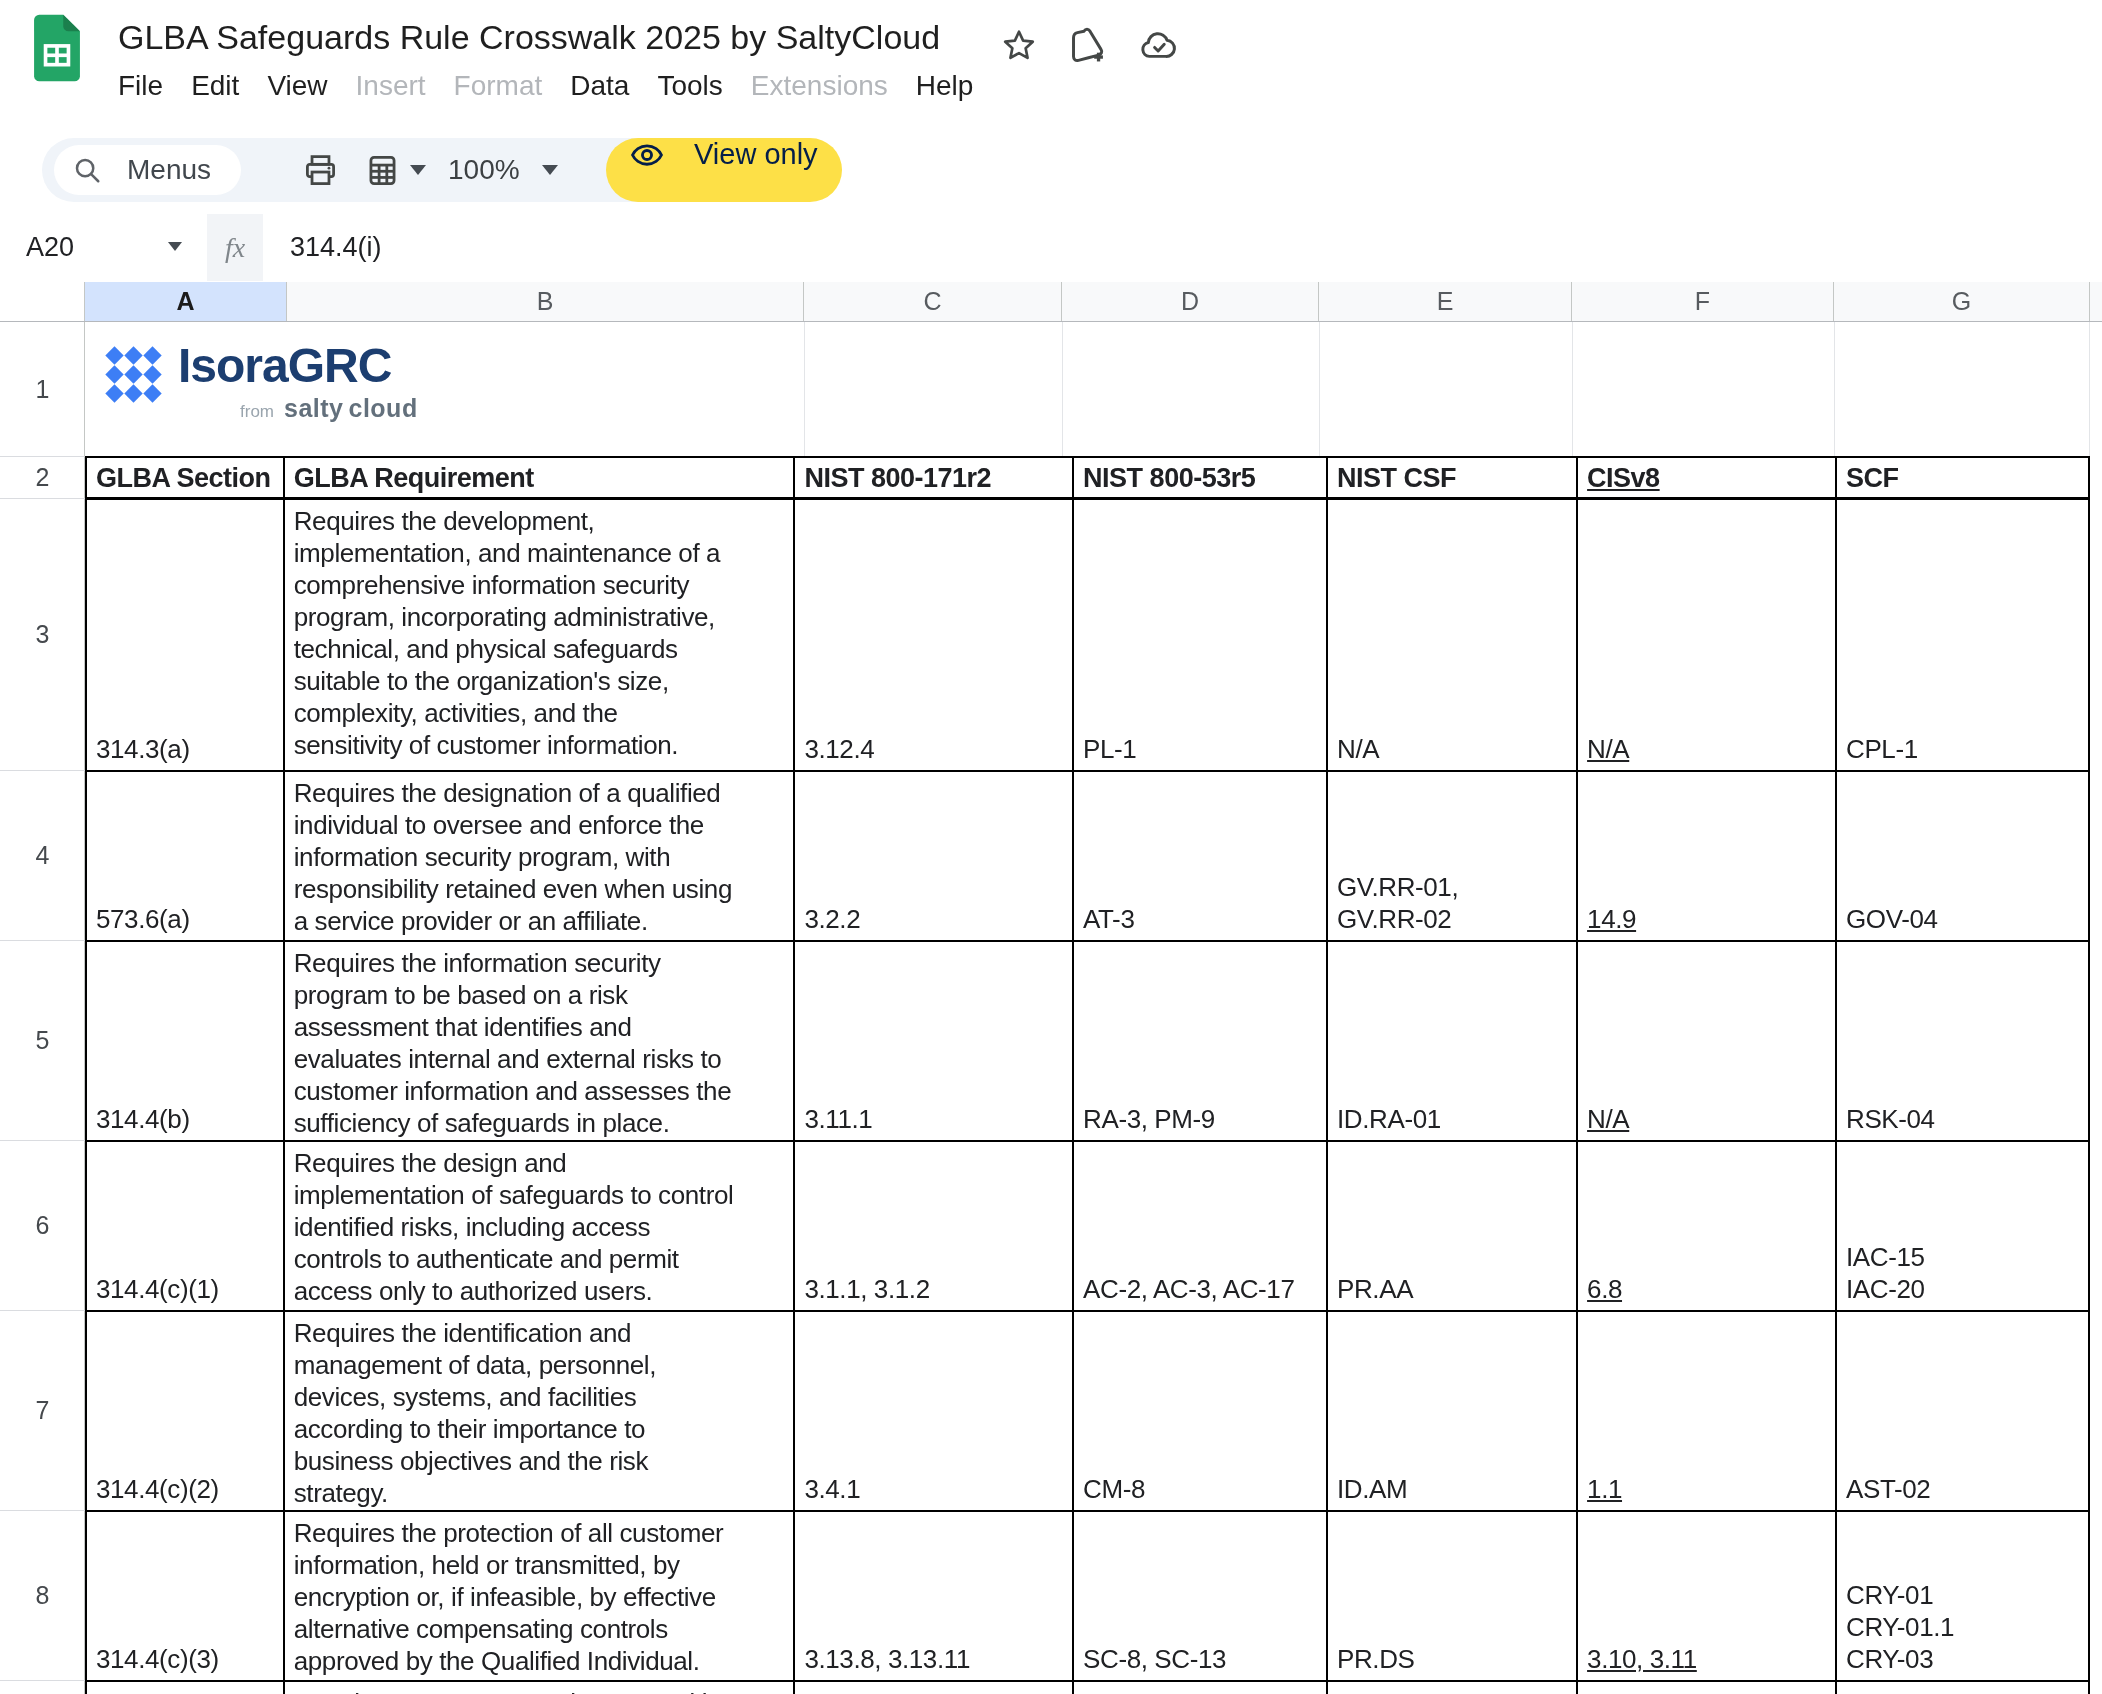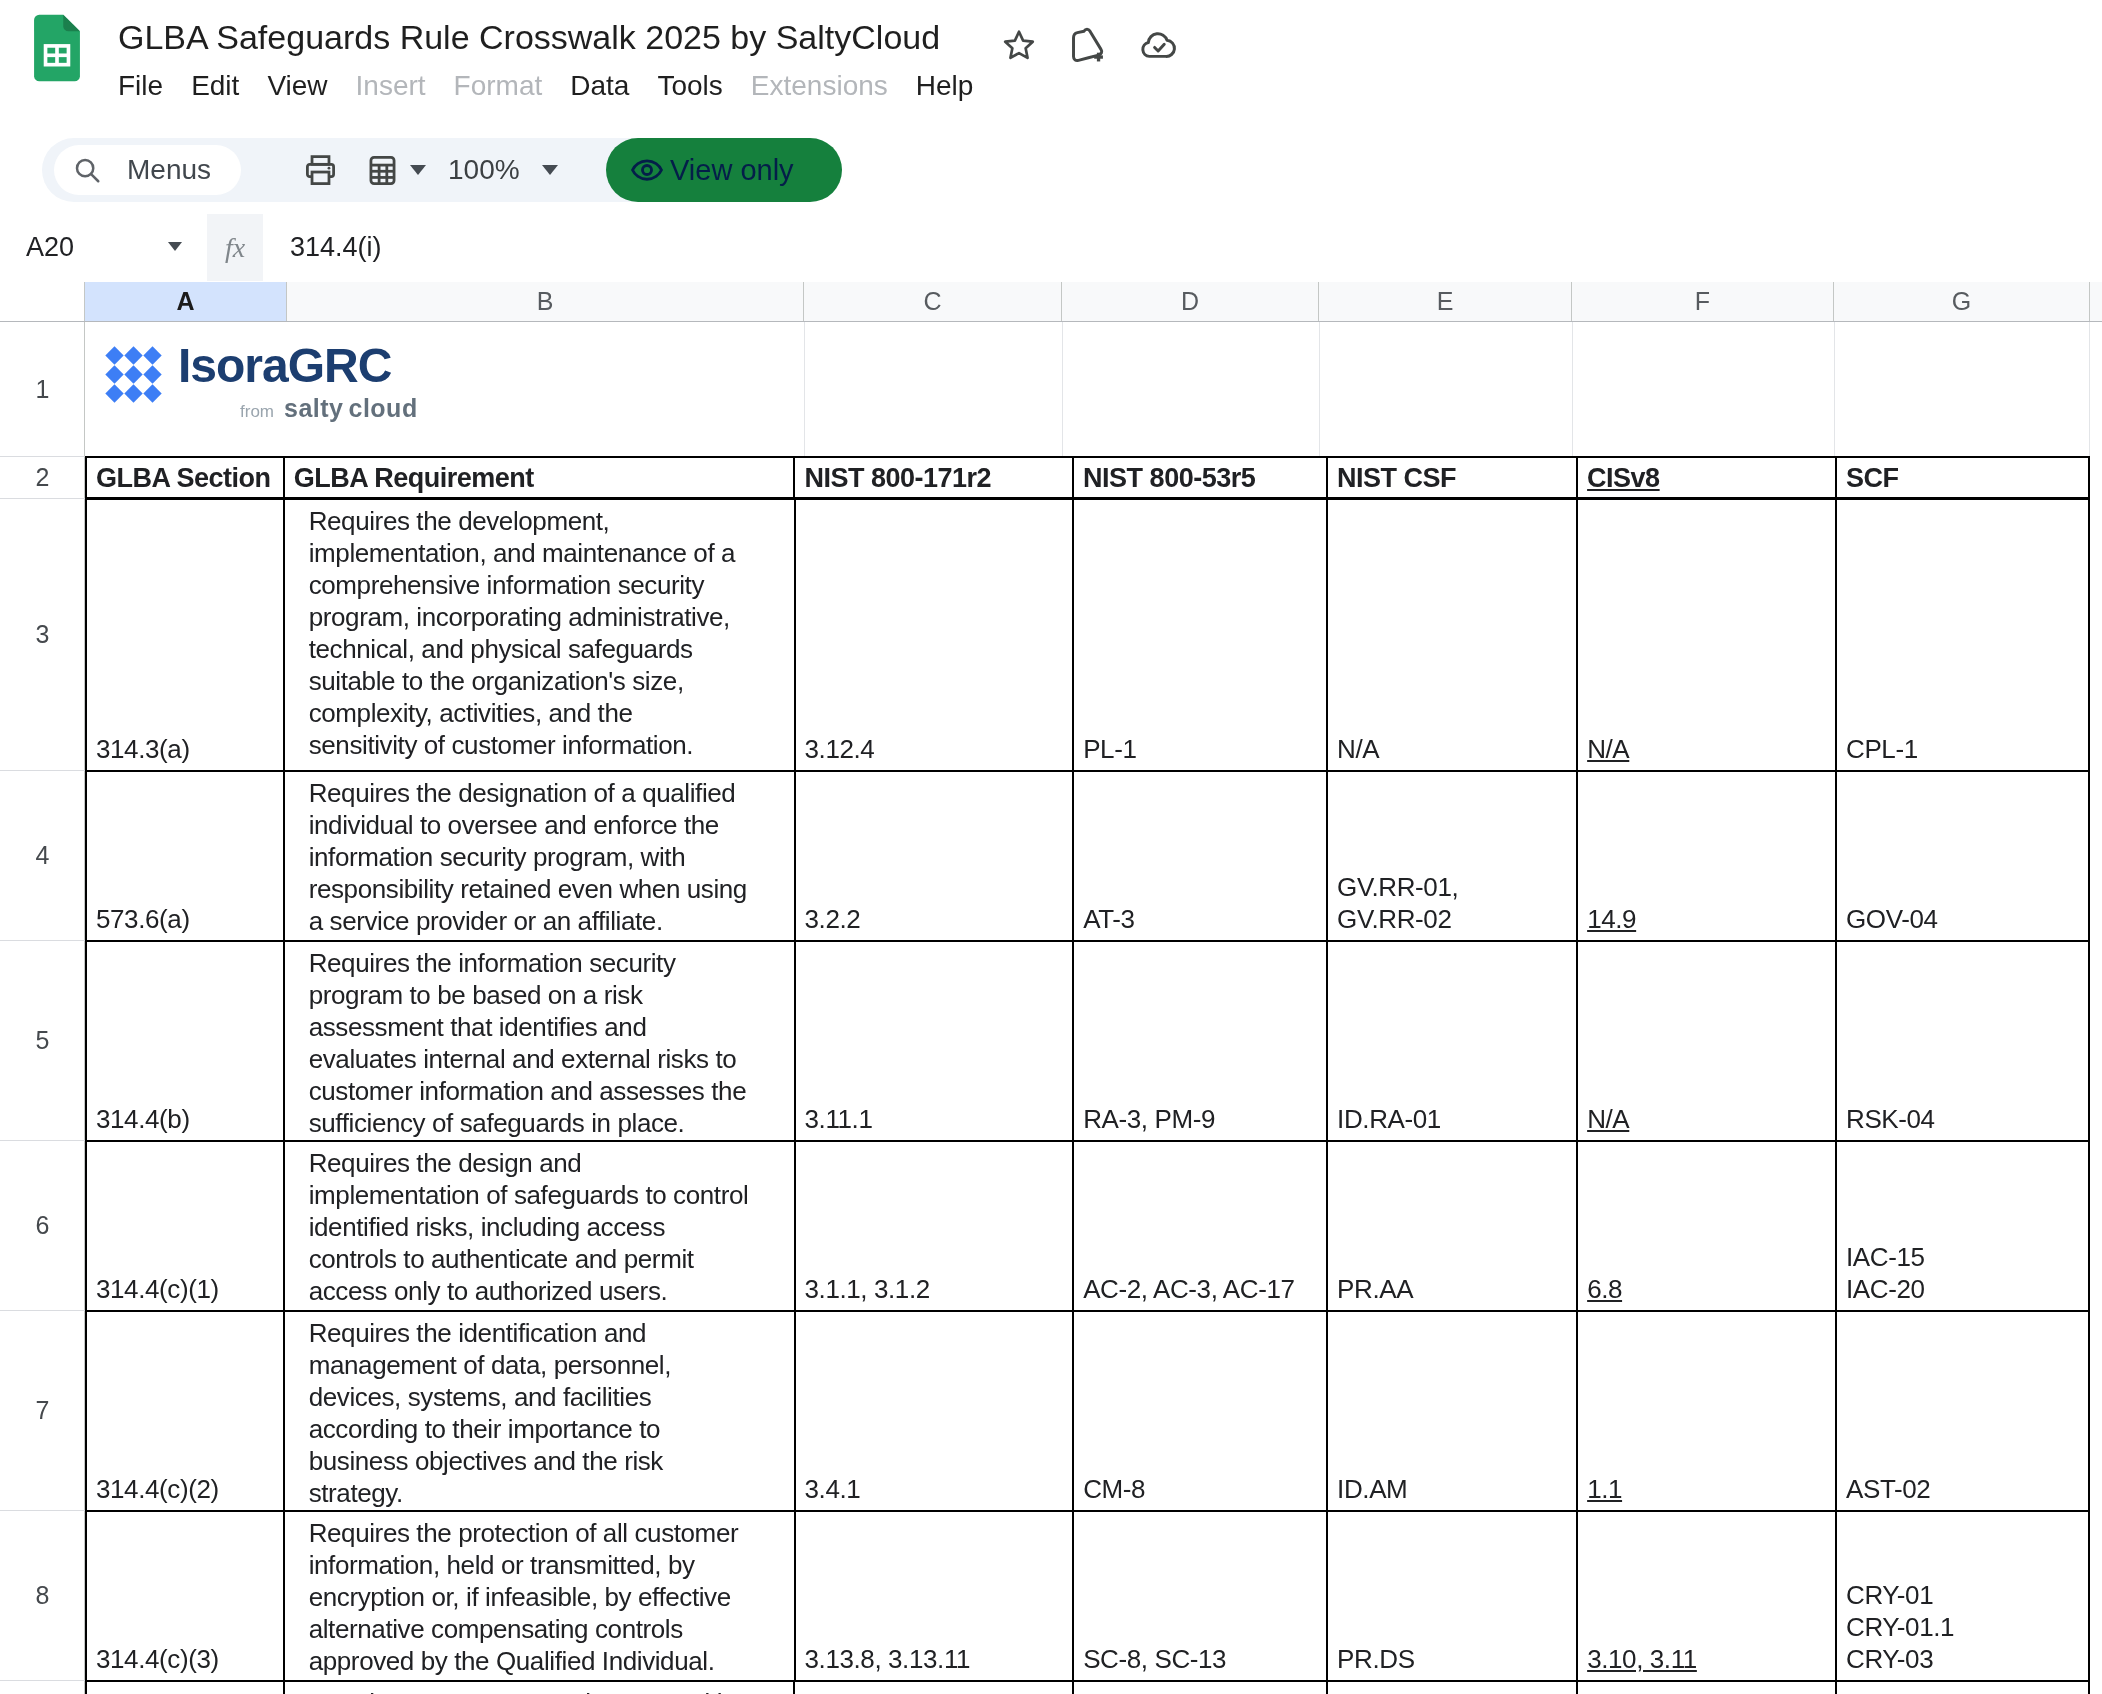--- a/index.html
+++ b/index.html
@@ -16,22 +16,22 @@
 
   
   .toolbar{position:absolute;left:42px;top:138px;width:776px;height:64px;border-radius:32px;background:#f0f4f9;}
   .menus-pill{position:absolute;left:12px;top:7px;height:50px;border-radius:25px;background:#ffffff;
               display:flex;align-items:center;gap:25px;padding:0 30px 0 18px;}
   .menus-pill span{font-size:28px;color:#41474d;}
   .tb-icon{position:absolute;top:14px;}
   .caret{width:0;height:0;border-left:8px solid transparent;border-right:8px solid transparent;
          border-top:10px solid #454b52;display:inline-block;}
   .zoom-text{position:absolute;left:406px;top:16px;font-size:28px;color:#3c4043;}
-  .viewonly-pill{position:absolute;left:564px;top:0;width:212px;height:64px;border-radius:32px;background:#15803d;
-                 display:flex;align-items:center;gap:6px;padding:0 0 0 24px;box-sizing:content-box;}
+  .viewonly-pill{position:absolute;left:564px;top:0;width:212px;height:64px;border-radius:32px;background:#fde047;
+                 display:flex;align-items:flex-start;gap:30px;padding:0 0 0 24px;box-sizing:content-box;}
   .viewonly-pill span{font-size:29px;color:#041e49;font-weight:400;white-space:nowrap;}
 
   
   .formulabar{position:absolute;left:0;top:214px;width:2102px;height:68px;background:#fff;border-bottom:4px solid #d946ef;}
   .namebox{position:absolute;left:26px;top:18px;font-size:27px;color:#202124;}
   .namebox-caret{position:absolute;left:168px;top:28px;border-left:7px solid transparent;border-right:7px solid transparent;border-top:9px solid #454b52;width:0;height:0;}
   .fx-strip{position:absolute;left:207px;top:0;width:56px;height:67px;background:#f2f4f7;
             display:flex;align-items:center;justify-content:center;}
   .fx-strip i{font-family:"Liberation Serif", serif;font-size:28px;color:#80868b;}
   .fx-value{position:absolute;left:290px;top:18px;font-size:27px;color:#202124;}
@@ -70,21 +70,21 @@
   .trow.hdr{height:42px;border-bottom:3px solid #000;}
   .h272{height:272px;}
   .h170{height:170px;}
   .h200{height:200px;}
   .hpart{height:14px;border-bottom:none;overflow:hidden;}
   .cell{border-right:2px solid #000;box-sizing:border-box;overflow:hidden;
         font-size:26px;letter-spacing:-0.4px;line-height:32px;white-space:pre;}
   .wA{width:200px;} .wB{width:517px;} .wC{width:282px;} .wD{width:257px;} .wE{width:253px;} .wF{width:262px;text-decoration:underline;} .wG{width:256px;}
   .hcell{display:flex;align-items:center;padding-left:9px;font-weight:700;font-size:27px;letter-spacing:-0.5px;}
   .botcell{display:flex;align-items:flex-end;padding:4px 8px 5px 9px;}
-  .topcell{padding:5px 8px 5px 24px;}
+  .topcell{padding:5px 8px 5px 9px;}
 </style>
 </head>
 <body>
 
 <div class="screen">
 
   <div class="appicon">
     <svg viewBox="0 0 48 64" width="50" height="68">
       <path d="M30 0H7a5 5 0 0 0-5 5v54a5 5 0 0 0 5 5h34a5 5 0 0 0 5-5V16L30 0z" fill="#23a566"></path>
       <path d="M30 0v11a5 5 0 0 0 5 5h11L30 0z" fill="#1b7f4d"></path>

